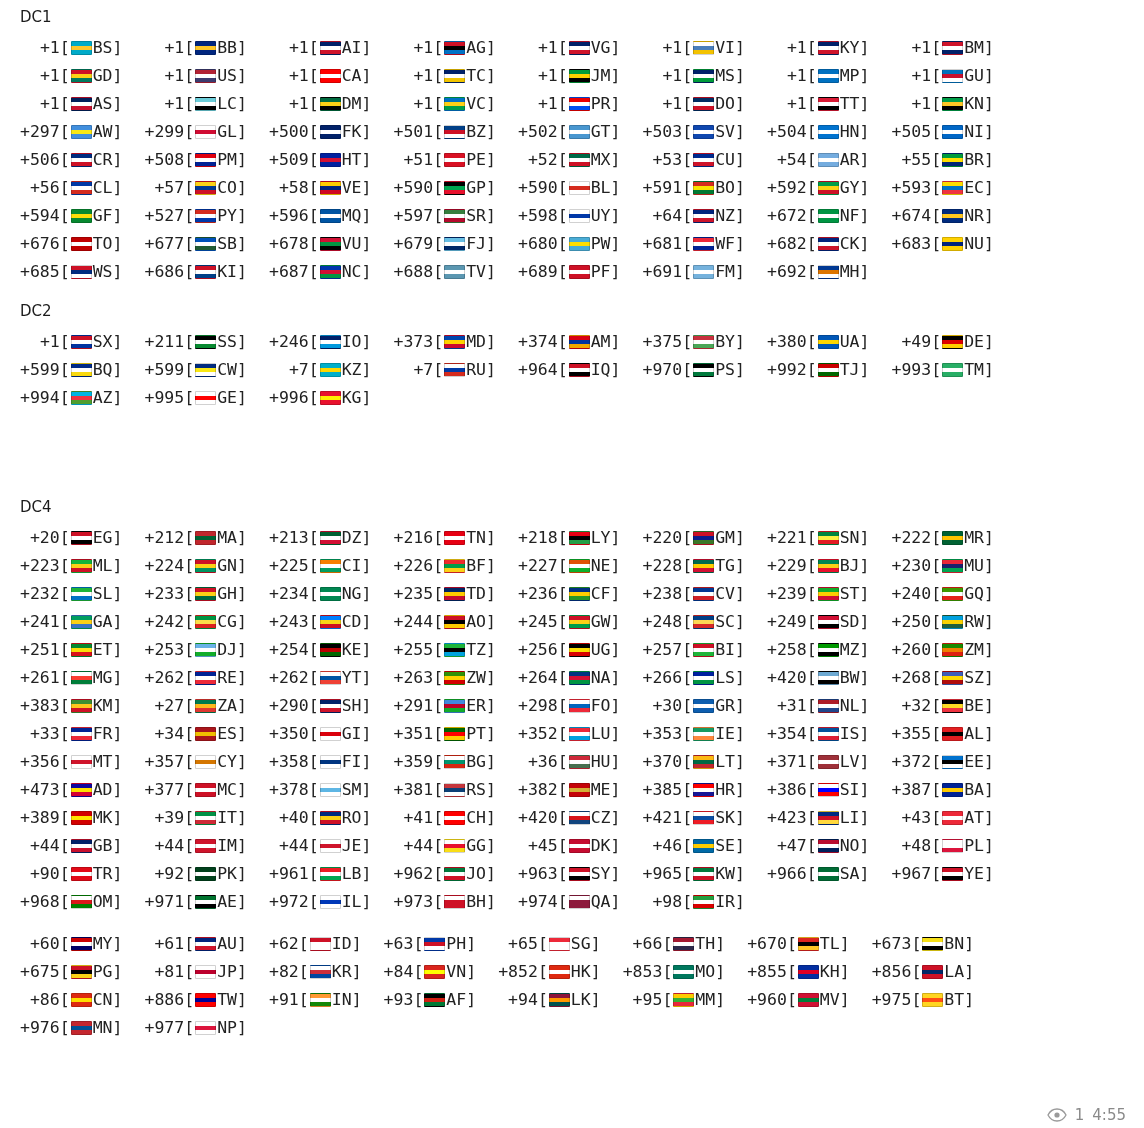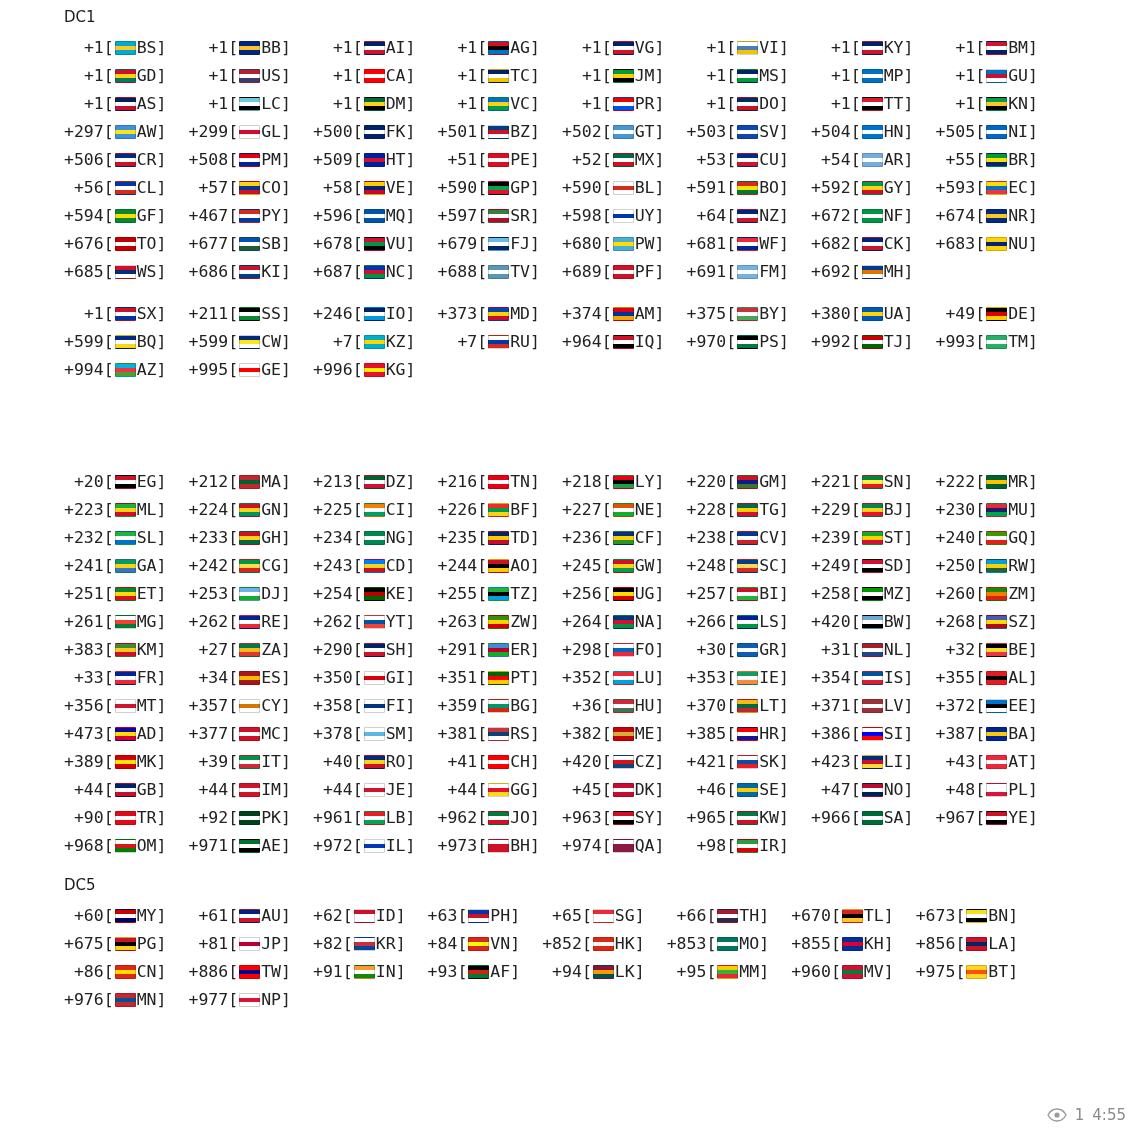--- a/index.html
+++ b/index.html
@@ -11,21 +11,20 @@
     width: 1144px;
     min-height: 1128px;
     font-family: "DejaVu Sans Mono", "Liberation Mono", monospace;
     color: #222222;
     position: relative;
   }
   .page {
     padding: 6px 20px 0 20px;
     box-sizing: border-box;
     width: 944px;
-    margin-left: 44px;
   }
   .group-title {
     font-family: "DejaVu Sans", "Liberation Sans", sans-serif;
     font-size: 15px;
     color: #1b1b1b;
     margin: 0 0 6px 0;
     line-height: 22px;
   }
   .group {
     margin-bottom: 14px;
@@ -137,21 +136,21 @@
           <div class="cell"><span class="dial">+55</span><span class="brk">[</span><span class="flag-box" style="background: linear-gradient(rgb(0, 156, 59) 0%, rgb(0, 156, 59) 33%, rgb(255, 223, 0) 33%, rgb(255, 223, 0) 66%, rgb(0, 39, 118) 66%, rgb(0, 39, 118) 100%);"></span><span class="code">BR</span><span class="brk">]</span></div>
           <div class="cell"><span class="dial">+56</span><span class="brk">[</span><span class="flag-box" style="background: linear-gradient(rgb(0, 57, 166) 0%, rgb(0, 57, 166) 33%, rgb(255, 255, 255) 33%, rgb(255, 255, 255) 66%, rgb(213, 43, 30) 66%, rgb(213, 43, 30) 100%);"></span><span class="code">CL</span><span class="brk">]</span></div>
           <div class="cell"><span class="dial">+57</span><span class="brk">[</span><span class="flag-box" style="background: linear-gradient(rgb(252, 209, 22) 0%, rgb(252, 209, 22) 33%, rgb(0, 56, 147) 33%, rgb(0, 56, 147) 66%, rgb(206, 17, 38) 66%, rgb(206, 17, 38) 100%);"></span><span class="code">CO</span><span class="brk">]</span></div>
           <div class="cell"><span class="dial">+58</span><span class="brk">[</span><span class="flag-box" style="background: linear-gradient(rgb(255, 204, 0) 0%, rgb(255, 204, 0) 33%, rgb(0, 36, 125) 33%, rgb(0, 36, 125) 66%, rgb(207, 8, 33) 66%, rgb(207, 8, 33) 100%);"></span><span class="code">VE</span><span class="brk">]</span></div>
           <div class="cell"><span class="dial">+590</span><span class="brk">[</span><span class="flag-box" style="background: linear-gradient(rgb(0, 0, 0) 0%, rgb(0, 0, 0) 33%, rgb(0, 165, 80) 33%, rgb(0, 165, 80) 66%, rgb(232, 17, 45) 66%, rgb(232, 17, 45) 100%);"></span><span class="code">GP</span><span class="brk">]</span></div>
           <div class="cell"><span class="dial">+590</span><span class="brk">[</span><span class="flag-box" style="background: linear-gradient(rgb(255, 255, 255) 0%, rgb(255, 255, 255) 33%, rgb(213, 43, 30) 33%, rgb(213, 43, 30) 66%, rgb(255, 255, 255) 66%, rgb(255, 255, 255) 100%);"></span><span class="code">BL</span><span class="brk">]</span></div>
           <div class="cell"><span class="dial">+591</span><span class="brk">[</span><span class="flag-box" style="background: linear-gradient(rgb(213, 43, 30) 0%, rgb(213, 43, 30) 33%, rgb(249, 227, 0) 33%, rgb(249, 227, 0) 66%, rgb(0, 122, 51) 66%, rgb(0, 122, 51) 100%);"></span><span class="code">BO</span><span class="brk">]</span></div>
           <div class="cell"><span class="dial">+592</span><span class="brk">[</span><span class="flag-box" style="background: linear-gradient(rgb(0, 158, 73) 0%, rgb(0, 158, 73) 33%, rgb(252, 209, 22) 33%, rgb(252, 209, 22) 66%, rgb(206, 17, 38) 66%, rgb(206, 17, 38) 100%);"></span><span class="code">GY</span><span class="brk">]</span></div>
           <div class="cell"><span class="dial">+593</span><span class="brk">[</span><span class="flag-box" style="background: linear-gradient(rgb(255, 221, 0) 0%, rgb(255, 221, 0) 33%, rgb(0, 114, 198) 33%, rgb(0, 114, 198) 66%, rgb(239, 51, 64) 66%, rgb(239, 51, 64) 100%);"></span><span class="code">EC</span><span class="brk">]</span></div>
           <div class="cell"><span class="dial">+594</span><span class="brk">[</span><span class="flag-box" style="background: linear-gradient(rgb(7, 137, 48) 0%, rgb(7, 137, 48) 33%, rgb(252, 221, 9) 33%, rgb(252, 221, 9) 66%, rgb(7, 137, 48) 66%, rgb(7, 137, 48) 100%);"></span><span class="code">GF</span><span class="brk">]</span></div>
-          <div class="cell"><span class="dial">+467</span><span class="brk">[</span><span class="flag-box" style="background: linear-gradient(rgb(213, 43, 30) 0%, rgb(213, 43, 30) 33%, rgb(255, 255, 255) 33%, rgb(255, 255, 255) 66%, rgb(0, 56, 168) 66%, rgb(0, 56, 168) 100%);"></span><span class="code">PY</span><span class="brk">]</span></div>
+          <div class="cell"><span class="dial">+527</span><span class="brk">[</span><span class="flag-box" style="background: linear-gradient(rgb(213, 43, 30) 0%, rgb(213, 43, 30) 33%, rgb(255, 255, 255) 33%, rgb(255, 255, 255) 66%, rgb(0, 56, 168) 66%, rgb(0, 56, 168) 100%);"></span><span class="code">PY</span><span class="brk">]</span></div>
           <div class="cell"><span class="dial">+596</span><span class="brk">[</span><span class="flag-box" style="background: linear-gradient(rgb(0, 85, 164) 0%, rgb(0, 85, 164) 33%, rgb(255, 255, 255) 33%, rgb(255, 255, 255) 66%, rgb(0, 85, 164) 66%, rgb(0, 85, 164) 100%);"></span><span class="code">MQ</span><span class="brk">]</span></div>
           <div class="cell"><span class="dial">+597</span><span class="brk">[</span><span class="flag-box" style="background: linear-gradient(rgb(55, 126, 63) 0%, rgb(55, 126, 63) 33%, rgb(255, 255, 255) 33%, rgb(255, 255, 255) 66%, rgb(180, 10, 45) 66%, rgb(180, 10, 45) 100%);"></span><span class="code">SR</span><span class="brk">]</span></div>
           <div class="cell"><span class="dial">+598</span><span class="brk">[</span><span class="flag-box" style="background: linear-gradient(rgb(255, 255, 255) 0%, rgb(255, 255, 255) 33%, rgb(0, 56, 168) 33%, rgb(0, 56, 168) 66%, rgb(255, 255, 255) 66%, rgb(255, 255, 255) 100%);"></span><span class="code">UY</span><span class="brk">]</span></div>
           <div class="cell"><span class="dial">+64</span><span class="brk">[</span><span class="flag-box" style="background: linear-gradient(rgb(0, 36, 125) 0%, rgb(0, 36, 125) 33%, rgb(255, 255, 255) 33%, rgb(255, 255, 255) 66%, rgb(204, 20, 43) 66%, rgb(204, 20, 43) 100%);"></span><span class="code">NZ</span><span class="brk">]</span></div>
           <div class="cell"><span class="dial">+672</span><span class="brk">[</span><span class="flag-box" style="background: linear-gradient(rgb(0, 149, 67) 0%, rgb(0, 149, 67) 33%, rgb(255, 255, 255) 33%, rgb(255, 255, 255) 66%, rgb(0, 149, 67) 66%, rgb(0, 149, 67) 100%);"></span><span class="code">NF</span><span class="brk">]</span></div>
           <div class="cell"><span class="dial">+674</span><span class="brk">[</span><span class="flag-box" style="background: linear-gradient(rgb(0, 43, 127) 0%, rgb(0, 43, 127) 33%, rgb(255, 198, 30) 33%, rgb(255, 198, 30) 66%, rgb(0, 43, 127) 66%, rgb(0, 43, 127) 100%);"></span><span class="code">NR</span><span class="brk">]</span></div>
           <div class="cell"><span class="dial">+676</span><span class="brk">[</span><span class="flag-box" style="background: linear-gradient(rgb(193, 0, 0) 0%, rgb(193, 0, 0) 33%, rgb(255, 255, 255) 33%, rgb(255, 255, 255) 66%, rgb(193, 0, 0) 66%, rgb(193, 0, 0) 100%);"></span><span class="code">TO</span><span class="brk">]</span></div>
           <div class="cell"><span class="dial">+677</span><span class="brk">[</span><span class="flag-box" style="background: linear-gradient(rgb(0, 81, 186) 0%, rgb(0, 81, 186) 33%, rgb(255, 255, 255) 33%, rgb(255, 255, 255) 66%, rgb(33, 91, 51) 66%, rgb(33, 91, 51) 100%);"></span><span class="code">SB</span><span class="brk">]</span></div>
           <div class="cell"><span class="dial">+678</span><span class="brk">[</span><span class="flag-box" style="background: linear-gradient(rgb(210, 16, 52) 0%, rgb(210, 16, 52) 33%, rgb(0, 149, 67) 33%, rgb(0, 149, 67) 66%, rgb(0, 0, 0) 66%, rgb(0, 0, 0) 100%);"></span><span class="code">VU</span><span class="brk">]</span></div>
           <div class="cell"><span class="dial">+679</span><span class="brk">[</span><span class="flag-box" style="background: linear-gradient(rgb(104, 191, 229) 0%, rgb(104, 191, 229) 33%, rgb(255, 255, 255) 33%, rgb(255, 255, 255) 66%, rgb(0, 40, 104) 66%, rgb(0, 40, 104) 100%);"></span><span class="code">FJ</span><span class="brk">]</span></div>
@@ -162,20 +161,21 @@
           <div class="cell"><span class="dial">+685</span><span class="brk">[</span><span class="flag-box" style="background: linear-gradient(rgb(206, 17, 38) 0%, rgb(206, 17, 38) 33%, rgb(0, 43, 127) 33%, rgb(0, 43, 127) 66%, rgb(255, 255, 255) 66%, rgb(255, 255, 255) 100%);"></span><span class="code">WS</span><span class="brk">]</span></div>
           <div class="cell"><span class="dial">+686</span><span class="brk">[</span><span class="flag-box" style="background: linear-gradient(rgb(206, 17, 38) 0%, rgb(206, 17, 38) 33%, rgb(255, 255, 255) 33%, rgb(255, 255, 255) 66%, rgb(0, 63, 135) 66%, rgb(0, 63, 135) 100%);"></span><span class="code">KI</span><span class="brk">]</span></div>
           <div class="cell"><span class="dial">+687</span><span class="brk">[</span><span class="flag-box" style="background: linear-gradient(rgb(0, 53, 173) 0%, rgb(0, 53, 173) 33%, rgb(210, 16, 52) 33%, rgb(210, 16, 52) 66%, rgb(0, 149, 67) 66%, rgb(0, 149, 67) 100%);"></span><span class="code">NC</span><span class="brk">]</span></div>
           <div class="cell"><span class="dial">+688</span><span class="brk">[</span><span class="flag-box" style="background: linear-gradient(rgb(91, 151, 177) 0%, rgb(91, 151, 177) 33%, rgb(255, 255, 255) 33%, rgb(255, 255, 255) 66%, rgb(91, 151, 177) 66%, rgb(91, 151, 177) 100%);"></span><span class="code">TV</span><span class="brk">]</span></div>
           <div class="cell"><span class="dial">+689</span><span class="brk">[</span><span class="flag-box" style="background: linear-gradient(rgb(206, 17, 38) 0%, rgb(206, 17, 38) 33%, rgb(255, 255, 255) 33%, rgb(255, 255, 255) 66%, rgb(206, 17, 38) 66%, rgb(206, 17, 38) 100%);"></span><span class="code">PF</span><span class="brk">]</span></div>
           <div class="cell"><span class="dial">+691</span><span class="brk">[</span><span class="flag-box" style="background: linear-gradient(rgb(117, 178, 221) 0%, rgb(117, 178, 221) 33%, rgb(255, 255, 255) 33%, rgb(255, 255, 255) 66%, rgb(117, 178, 221) 66%, rgb(117, 178, 221) 100%);"></span><span class="code">FM</span><span class="brk">]</span></div>
           <div class="cell"><span class="dial">+692</span><span class="brk">[</span><span class="flag-box" style="background: linear-gradient(rgb(0, 56, 147) 0%, rgb(0, 56, 147) 33%, rgb(221, 117, 0) 33%, rgb(221, 117, 0) 66%, rgb(255, 255, 255) 66%, rgb(255, 255, 255) 100%);"></span><span class="code">MH</span><span class="brk">]</span></div>
         </div>
       </div>
       <div class="group">
+        <div class="group-title">DC2</div>
         <div class="grid">
           <div class="cell"><span class="dial">+1</span><span class="brk">[</span><span class="flag-box" style="background: linear-gradient(rgb(206, 17, 38) 0%, rgb(206, 17, 38) 33%, rgb(255, 255, 255) 33%, rgb(255, 255, 255) 66%, rgb(0, 51, 160) 66%, rgb(0, 51, 160) 100%);"></span><span class="code">SX</span><span class="brk">]</span></div>
           <div class="cell"><span class="dial">+211</span><span class="brk">[</span><span class="flag-box" style="background: linear-gradient(rgb(0, 0, 0) 0%, rgb(0, 0, 0) 33%, rgb(255, 255, 255) 33%, rgb(255, 255, 255) 66%, rgb(7, 137, 48) 66%, rgb(7, 137, 48) 100%);"></span><span class="code">SS</span><span class="brk">]</span></div>
           <div class="cell"><span class="dial">+246</span><span class="brk">[</span><span class="flag-box" style="background: linear-gradient(rgb(1, 33, 105) 0%, rgb(1, 33, 105) 33%, rgb(255, 255, 255) 33%, rgb(255, 255, 255) 66%, rgb(0, 153, 221) 66%, rgb(0, 153, 221) 100%);"></span><span class="code">IO</span><span class="brk">]</span></div>
           <div class="cell"><span class="dial">+373</span><span class="brk">[</span><span class="flag-box" style="background: linear-gradient(rgb(0, 70, 174) 0%, rgb(0, 70, 174) 33%, rgb(255, 210, 0) 33%, rgb(255, 210, 0) 66%, rgb(204, 9, 47) 66%, rgb(204, 9, 47) 100%);"></span><span class="code">MD</span><span class="brk">]</span></div>
           <div class="cell"><span class="dial">+374</span><span class="brk">[</span><span class="flag-box" style="background: linear-gradient(rgb(217, 0, 18) 0%, rgb(217, 0, 18) 33%, rgb(0, 51, 160) 33%, rgb(0, 51, 160) 66%, rgb(242, 168, 0) 66%, rgb(242, 168, 0) 100%);"></span><span class="code">AM</span><span class="brk">]</span></div>
           <div class="cell"><span class="dial">+375</span><span class="brk">[</span><span class="flag-box" style="background: linear-gradient(rgb(200, 49, 62) 0%, rgb(200, 49, 62) 33%, rgb(255, 255, 255) 33%, rgb(255, 255, 255) 66%, rgb(74, 166, 87) 66%, rgb(74, 166, 87) 100%);"></span><span class="code">BY</span><span class="brk">]</span></div>
           <div class="cell"><span class="dial">+380</span><span class="brk">[</span><span class="flag-box" style="background: linear-gradient(rgb(0, 87, 183) 0%, rgb(0, 87, 183) 33%, rgb(255, 215, 0) 33%, rgb(255, 215, 0) 66%, rgb(0, 87, 183) 66%, rgb(0, 87, 183) 100%);"></span><span class="code">UA</span><span class="brk">]</span></div>
           <div class="cell"><span class="dial">+49</span><span class="brk">[</span><span class="flag-box" style="background: linear-gradient(rgb(0, 0, 0) 0%, rgb(0, 0, 0) 33%, rgb(221, 0, 0) 33%, rgb(221, 0, 0) 66%, rgb(255, 206, 0) 66%, rgb(255, 206, 0) 100%);"></span><span class="code">DE</span><span class="brk">]</span></div>
           <div class="cell"><span class="dial">+599</span><span class="brk">[</span><span class="flag-box" style="background: linear-gradient(rgb(1, 42, 135) 0%, rgb(1, 42, 135) 33%, rgb(255, 255, 255) 33%, rgb(255, 255, 255) 66%, rgb(249, 217, 15) 66%, rgb(249, 217, 15) 100%);"></span><span class="code">BQ</span><span class="brk">]</span></div>
@@ -188,20 +188,21 @@
           <div class="cell"><span class="dial">+993</span><span class="brk">[</span><span class="flag-box" style="background: linear-gradient(rgb(40, 174, 102) 0%, rgb(40, 174, 102) 33%, rgb(255, 255, 255) 33%, rgb(255, 255, 255) 66%, rgb(40, 174, 102) 66%, rgb(40, 174, 102) 100%);"></span><span class="code">TM</span><span class="brk">]</span></div>
           <div class="cell"><span class="dial">+994</span><span class="brk">[</span><span class="flag-box" style="background: linear-gradient(rgb(0, 181, 226) 0%, rgb(0, 181, 226) 33%, rgb(239, 51, 64) 33%, rgb(239, 51, 64) 66%, rgb(80, 158, 47) 66%, rgb(80, 158, 47) 100%);"></span><span class="code">AZ</span><span class="brk">]</span></div>
           <div class="cell"><span class="dial">+995</span><span class="brk">[</span><span class="flag-box" style="background: linear-gradient(rgb(255, 255, 255) 0%, rgb(255, 255, 255) 33%, rgb(255, 0, 0) 33%, rgb(255, 0, 0) 66%, rgb(255, 255, 255) 66%, rgb(255, 255, 255) 100%);"></span><span class="code">GE</span><span class="brk">]</span></div>
           <div class="cell"><span class="dial">+996</span><span class="brk">[</span><span class="flag-box" style="background: linear-gradient(rgb(232, 17, 45) 0%, rgb(232, 17, 45) 33%, rgb(255, 239, 0) 33%, rgb(255, 239, 0) 66%, rgb(232, 17, 45) 66%, rgb(232, 17, 45) 100%);"></span><span class="code">KG</span><span class="brk">]</span></div>
         </div>
       </div>
       <div class="group empty">
         <div class="grid"></div>
       </div>
       <div class="group">
+        <div class="group-title">DC4</div>
         <div class="grid">
           <div class="cell"><span class="dial">+20</span><span class="brk">[</span><span class="flag-box" style="background: linear-gradient(rgb(206, 17, 38) 0%, rgb(206, 17, 38) 33%, rgb(255, 255, 255) 33%, rgb(255, 255, 255) 66%, rgb(0, 0, 0) 66%, rgb(0, 0, 0) 100%);"></span><span class="code">EG</span><span class="brk">]</span></div>
           <div class="cell"><span class="dial">+212</span><span class="brk">[</span><span class="flag-box" style="background: linear-gradient(rgb(193, 39, 45) 0%, rgb(193, 39, 45) 33%, rgb(0, 98, 51) 33%, rgb(0, 98, 51) 66%, rgb(193, 39, 45) 66%, rgb(193, 39, 45) 100%);"></span><span class="code">MA</span><span class="brk">]</span></div>
           <div class="cell"><span class="dial">+213</span><span class="brk">[</span><span class="flag-box" style="background: linear-gradient(rgb(0, 98, 51) 0%, rgb(0, 98, 51) 33%, rgb(255, 255, 255) 33%, rgb(255, 255, 255) 66%, rgb(210, 16, 52) 66%, rgb(210, 16, 52) 100%);"></span><span class="code">DZ</span><span class="brk">]</span></div>
           <div class="cell"><span class="dial">+216</span><span class="brk">[</span><span class="flag-box" style="background: linear-gradient(rgb(231, 0, 19) 0%, rgb(231, 0, 19) 33%, rgb(255, 255, 255) 33%, rgb(255, 255, 255) 66%, rgb(231, 0, 19) 66%, rgb(231, 0, 19) 100%);"></span><span class="code">TN</span><span class="brk">]</span></div>
           <div class="cell"><span class="dial">+218</span><span class="brk">[</span><span class="flag-box" style="background: linear-gradient(rgb(231, 0, 19) 0%, rgb(231, 0, 19) 33%, rgb(0, 0, 0) 33%, rgb(0, 0, 0) 66%, rgb(35, 158, 70) 66%, rgb(35, 158, 70) 100%);"></span><span class="code">LY</span><span class="brk">]</span></div>
           <div class="cell"><span class="dial">+220</span><span class="brk">[</span><span class="flag-box" style="background: linear-gradient(rgb(206, 17, 38) 0%, rgb(206, 17, 38) 33%, rgb(12, 28, 140) 33%, rgb(12, 28, 140) 66%, rgb(58, 119, 40) 66%, rgb(58, 119, 40) 100%);"></span><span class="code">GM</span><span class="brk">]</span></div>
           <div class="cell"><span class="dial">+221</span><span class="brk">[</span><span class="flag-box" style="background: linear-gradient(rgb(0, 133, 63) 0%, rgb(0, 133, 63) 33%, rgb(253, 239, 66) 33%, rgb(253, 239, 66) 66%, rgb(227, 27, 35) 66%, rgb(227, 27, 35) 100%);"></span><span class="code">SN</span><span class="brk">]</span></div>
           <div class="cell"><span class="dial">+222</span><span class="brk">[</span><span class="flag-box" style="background: linear-gradient(rgb(0, 98, 51) 0%, rgb(0, 98, 51) 33%, rgb(255, 196, 0) 33%, rgb(255, 196, 0) 66%, rgb(0, 98, 51) 66%, rgb(0, 98, 51) 100%);"></span><span class="code">MR</span><span class="brk">]</span></div>
           <div class="cell"><span class="dial">+223</span><span class="brk">[</span><span class="flag-box" style="background: linear-gradient(rgb(20, 181, 58) 0%, rgb(20, 181, 58) 33%, rgb(252, 209, 22) 33%, rgb(252, 209, 22) 66%, rgb(206, 17, 38) 66%, rgb(206, 17, 38) 100%);"></span><span class="code">ML</span><span class="brk">]</span></div>
@@ -302,21 +303,20 @@
           <div class="cell"><span class="dial">+967</span><span class="brk">[</span><span class="flag-box" style="background: linear-gradient(rgb(206, 17, 38) 0%, rgb(206, 17, 38) 33%, rgb(255, 255, 255) 33%, rgb(255, 255, 255) 66%, rgb(0, 0, 0) 66%, rgb(0, 0, 0) 100%);"></span><span class="code">YE</span><span class="brk">]</span></div>
           <div class="cell"><span class="dial">+968</span><span class="brk">[</span><span class="flag-box" style="background: linear-gradient(rgb(255, 255, 255) 0%, rgb(255, 255, 255) 33%, rgb(219, 22, 27) 33%, rgb(219, 22, 27) 66%, rgb(0, 128, 0) 66%, rgb(0, 128, 0) 100%);"></span><span class="code">OM</span><span class="brk">]</span></div>
           <div class="cell"><span class="dial">+971</span><span class="brk">[</span><span class="flag-box" style="background: linear-gradient(rgb(0, 115, 47) 0%, rgb(0, 115, 47) 33%, rgb(255, 255, 255) 33%, rgb(255, 255, 255) 66%, rgb(0, 0, 0) 66%, rgb(0, 0, 0) 100%);"></span><span class="code">AE</span><span class="brk">]</span></div>
           <div class="cell"><span class="dial">+972</span><span class="brk">[</span><span class="flag-box" style="background: linear-gradient(rgb(255, 255, 255) 0%, rgb(255, 255, 255) 33%, rgb(0, 56, 184) 33%, rgb(0, 56, 184) 66%, rgb(255, 255, 255) 66%, rgb(255, 255, 255) 100%);"></span><span class="code">IL</span><span class="brk">]</span></div>
           <div class="cell"><span class="dial">+973</span><span class="brk">[</span><span class="flag-box" style="background: linear-gradient(rgb(255, 255, 255) 0%, rgb(255, 255, 255) 33%, rgb(206, 17, 38) 33%, rgb(206, 17, 38) 66%, rgb(206, 17, 38) 66%, rgb(206, 17, 38) 100%);"></span><span class="code">BH</span><span class="brk">]</span></div>
           <div class="cell"><span class="dial">+974</span><span class="brk">[</span><span class="flag-box" style="background: linear-gradient(rgb(255, 255, 255) 0%, rgb(255, 255, 255) 33%, rgb(141, 27, 61) 33%, rgb(141, 27, 61) 66%, rgb(141, 27, 61) 66%, rgb(141, 27, 61) 100%);"></span><span class="code">QA</span><span class="brk">]</span></div>
           <div class="cell"><span class="dial">+98</span><span class="brk">[</span><span class="flag-box" style="background: linear-gradient(rgb(35, 159, 64) 0%, rgb(35, 159, 64) 33%, rgb(255, 255, 255) 33%, rgb(255, 255, 255) 66%, rgb(218, 0, 0) 66%, rgb(218, 0, 0) 100%);"></span><span class="code">IR</span><span class="brk">]</span></div>
         </div>
       </div>
       <div class="group">
-        <div class="group-title">DC5</div>
         <div class="grid">
           <div class="cell"><span class="dial">+60</span><span class="brk">[</span><span class="flag-box" style="background: linear-gradient(rgb(204, 0, 1) 0%, rgb(204, 0, 1) 33%, rgb(255, 255, 255) 33%, rgb(255, 255, 255) 66%, rgb(1, 0, 102) 66%, rgb(1, 0, 102) 100%);"></span><span class="code">MY</span><span class="brk">]</span></div>
           <div class="cell"><span class="dial">+61</span><span class="brk">[</span><span class="flag-box" style="background: linear-gradient(rgb(0, 36, 125) 0%, rgb(0, 36, 125) 33%, rgb(255, 255, 255) 33%, rgb(255, 255, 255) 66%, rgb(207, 20, 43) 66%, rgb(207, 20, 43) 100%);"></span><span class="code">AU</span><span class="brk">]</span></div>
           <div class="cell"><span class="dial">+62</span><span class="brk">[</span><span class="flag-box" style="background: linear-gradient(rgb(206, 17, 38) 0%, rgb(206, 17, 38) 33%, rgb(255, 255, 255) 33%, rgb(255, 255, 255) 66%, rgb(255, 255, 255) 66%, rgb(255, 255, 255) 100%);"></span><span class="code">ID</span><span class="brk">]</span></div>
           <div class="cell"><span class="dial">+63</span><span class="brk">[</span><span class="flag-box" style="background: linear-gradient(rgb(0, 56, 168) 0%, rgb(0, 56, 168) 33%, rgb(206, 17, 38) 33%, rgb(206, 17, 38) 66%, rgb(255, 255, 255) 66%, rgb(255, 255, 255) 100%);"></span><span class="code">PH</span><span class="brk">]</span></div>
           <div class="cell"><span class="dial">+65</span><span class="brk">[</span><span class="flag-box" style="background: linear-gradient(rgb(237, 41, 57) 0%, rgb(237, 41, 57) 33%, rgb(255, 255, 255) 33%, rgb(255, 255, 255) 66%, rgb(255, 255, 255) 66%, rgb(255, 255, 255) 100%);"></span><span class="code">SG</span><span class="brk">]</span></div>
           <div class="cell"><span class="dial">+66</span><span class="brk">[</span><span class="flag-box" style="background: linear-gradient(rgb(165, 25, 49) 0%, rgb(165, 25, 49) 33%, rgb(255, 255, 255) 33%, rgb(255, 255, 255) 66%, rgb(45, 42, 74) 66%, rgb(45, 42, 74) 100%);"></span><span class="code">TH</span><span class="brk">]</span></div>
           <div class="cell"><span class="dial">+670</span><span class="brk">[</span><span class="flag-box" style="background: linear-gradient(rgb(220, 36, 31) 0%, rgb(220, 36, 31) 33%, rgb(0, 0, 0) 33%, rgb(0, 0, 0) 66%, rgb(255, 199, 38) 66%, rgb(255, 199, 38) 100%);"></span><span class="code">TL</span><span class="brk">]</span></div>
           <div class="cell"><span class="dial">+673</span><span class="brk">[</span><span class="flag-box" style="background: linear-gradient(rgb(247, 224, 23) 0%, rgb(247, 224, 23) 33%, rgb(255, 255, 255) 33%, rgb(255, 255, 255) 66%, rgb(0, 0, 0) 66%, rgb(0, 0, 0) 100%);"></span><span class="code">BN</span><span class="brk">]</span></div>
           <div class="cell"><span class="dial">+675</span><span class="brk">[</span><span class="flag-box" style="background: linear-gradient(rgb(206, 17, 38) 0%, rgb(206, 17, 38) 33%, rgb(0, 0, 0) 33%, rgb(0, 0, 0) 66%, rgb(252, 209, 22) 66%, rgb(252, 209, 22) 100%);"></span><span class="code">PG</span><span class="brk">]</span></div>

